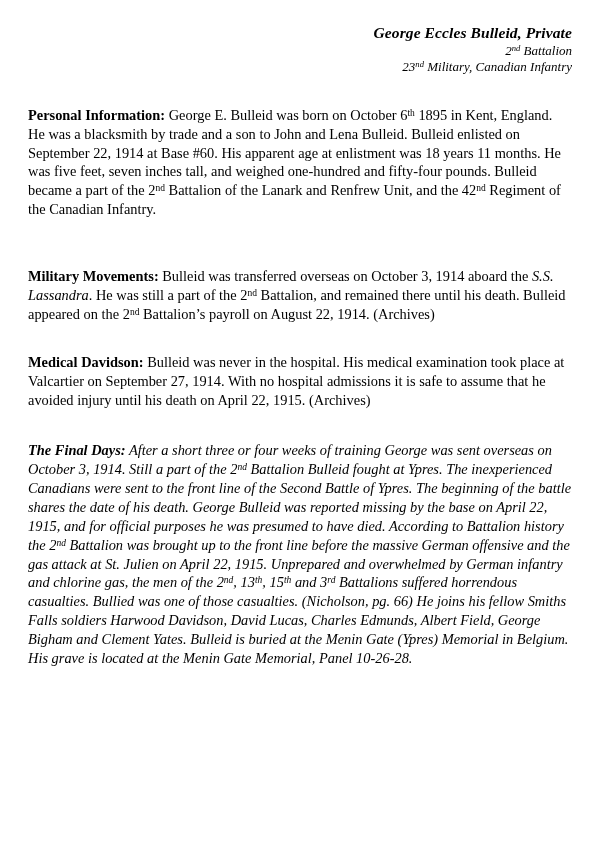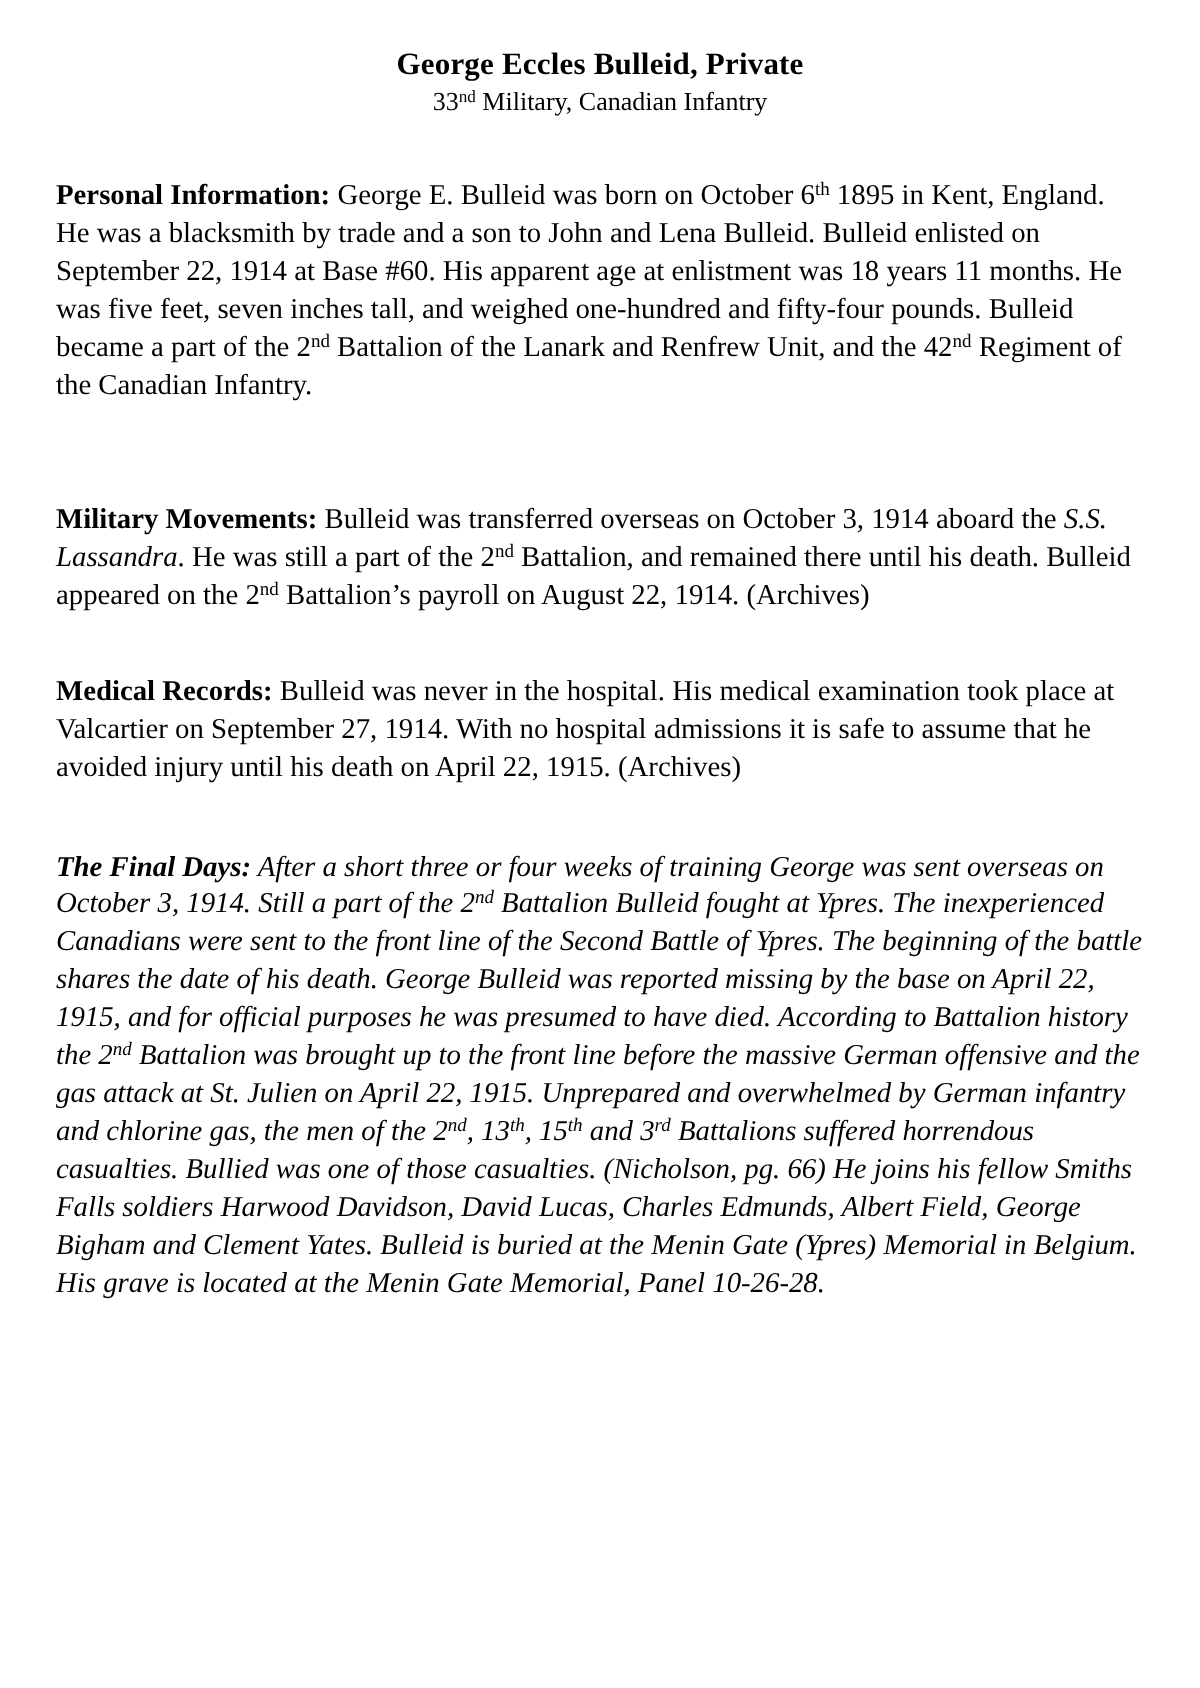--- a/index.html
+++ b/index.html
@@ -18,22 +18,23 @@
     width: 600px;
     height: 844px;
     box-sizing: border-box;
     padding: 24px 28px 10px 28px;
     position: relative;
     overflow: hidden;
   }
 
   
   .header {
-    text-align: center;
+    text-align: right;
     margin-bottom: 30px;
+    font-style: italic;
   }
   .header-title {
     font-size: 15.5px;
     font-weight: bold;
     line-height: 1.22;
     letter-spacing: 0.1px;
   }
   .header-sub {
     font-size: 13px;
     font-weight: normal;
@@ -72,24 +73,25 @@
   #section-medical    { margin-bottom: 31px; }
   #section-final      { margin-bottom: 0; }
 </style>
 </head>
 <body>
 
 <div class="page">
 
   <div class="header">
     <div class="header-title">George Eccles Bulleid, Private</div>
-    <div class="header-sub"><span>33</span><sup>nd</sup><span> Military, Canadian Infantry</span></div>
+    <div class="header-sub"><span>2</span><sup>nd</sup><span> Battalion</span></div>
+    <div class="header-sub"><span>23</span><sup>nd</sup><span> Military, Canadian Infantry</span></div>
   </div>
 
   <p class="section" id="section-personal"><span class="section-label">Personal Information:</span><span class="section-body"> George E. Bulleid was born on October 6</span><sup>th</sup><span class="section-body"> 1895 in Kent, England. He was a blacksmith by trade and a son to John and Lena Bulleid. Bulleid  enlisted on September 22, 1914 at Base #60. His apparent age at enlistment was 18 years 11 months. He was five feet, seven inches tall, and weighed one-hundred and fifty-four pounds. Bulleid became a part of the 2</span><sup>nd</sup><span class="section-body"> Battalion of the Lanark and Renfrew Unit, and the 42</span><sup>nd</sup><span class="section-body"> Regiment of the Canadian Infantry.</span></p>
 
   <p class="section" id="section-military"><span class="section-label">Military Movements:</span><span class="section-body"> Bulleid was transferred overseas on October 3, 1914 aboard the </span><span class="ship">S.S. Lassandra</span><span class="section-body">. He was still a part of the 2</span><sup>nd</sup><span class="section-body"> Battalion, and remained there until his death. Bulleid appeared on the 2</span><sup>nd</sup><span class="section-body"> Battalion’s payroll on August 22, 1914.  (Archives)</span></p>
 
-  <p class="section" id="section-medical"><span class="section-label">Medical Records:</span><span class="section-body"> Bulleid was never in the hospital. His medical examination took place at Valcartier on September 27, 1914. With no hospital admissions it is safe to assume that he avoided injury until his death on April 22, 1915. (Archives)</span></p>
+  <p class="section" id="section-medical"><span class="section-label">Medical Davidson:</span><span class="section-body"> Bulleid was never in the hospital. His medical examination took place at Valcartier on September 27, 1914. With no hospital admissions it is safe to assume that he avoided injury until his death on April 22, 1915. (Archives)</span></p>
 
   <p class="section" id="section-final"><span class="section-label">The Final Days:</span><span class="section-body"> After a short three or four weeks of training George was sent overseas on October 3, 1914. Still a part of the 2</span><sup>nd</sup><span class="section-body"> Battalion Bulleid fought at Ypres. The inexperienced Canadians were sent to the front line of the Second Battle of Ypres. The beginning of the battle shares the date of his death. George Bulleid was reported missing by the base on April 22, 1915, and for official purposes he was presumed to have died.  According to Battalion history the 2</span><sup>nd</sup><span class="section-body"> Battalion was brought up to the front line before the massive German offensive and the gas attack at St. Julien on April 22, 1915. Unprepared and overwhelmed by  German infantry and  chlorine gas, the men of the 2</span><sup>nd</sup><span class="section-body">, 13</span><sup>th</sup><span class="section-body">, 15</span><sup>th</sup><span class="section-body"> and 3</span><sup>rd</sup><span class="section-body"> Battalions suffered horrendous casualties.  Bullied was one of those casualties. (Nicholson, pg. 66)   He joins his fellow Smiths Falls soldiers Harwood  Davidson, David Lucas, Charles Edmunds, Albert Field, George Bigham and Clement Yates.  Bulleid is buried at the Menin Gate (Ypres) Memorial in Belgium. His grave is located at the Menin Gate Memorial, Panel 10-26-28.</span></p>
 
 </div>
 
 </body></html>

